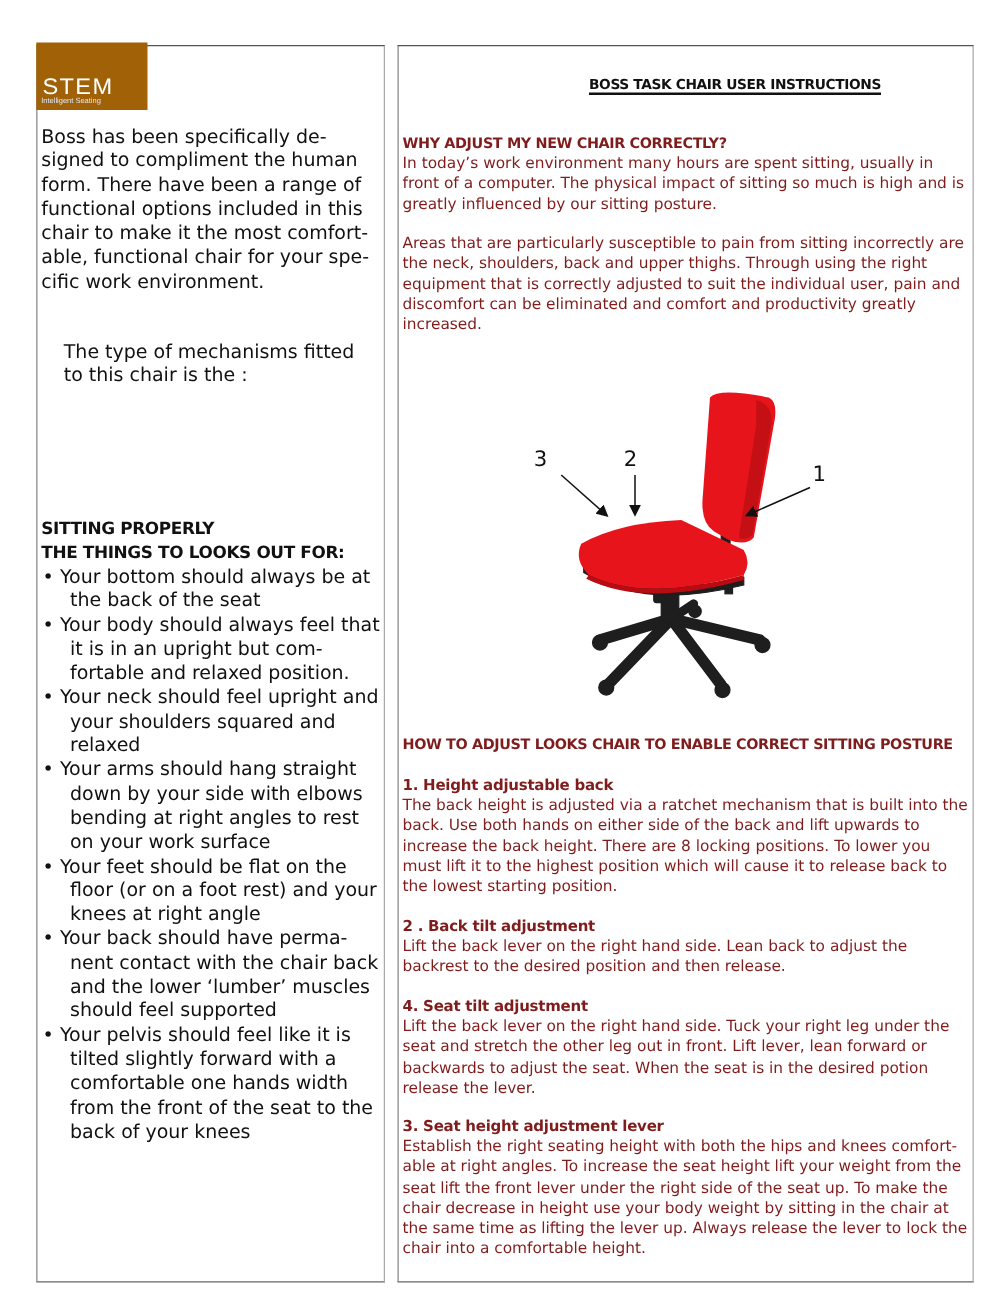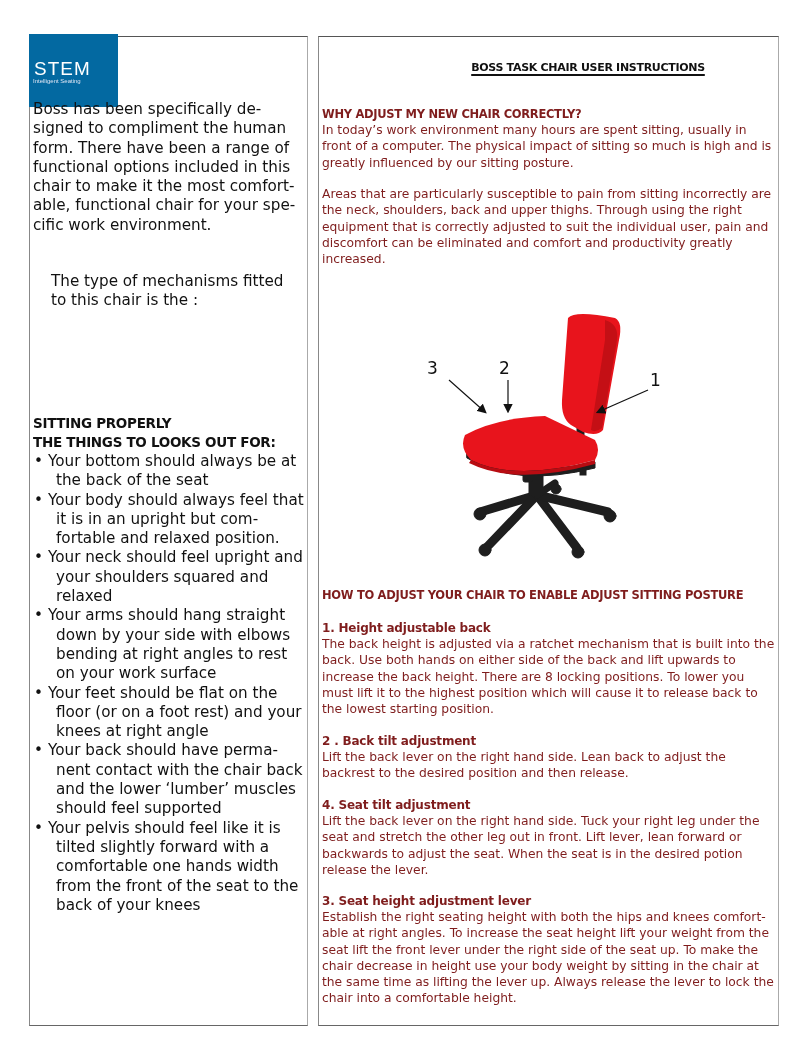--- a/index.html
+++ b/index.html
@@ -4,21 +4,21 @@
 <style>
   html, body { margin: 0; padding: 0; background: #ffffff; }
   body { width: 802px; height: 1037px; position: relative; overflow: hidden;
          font-family: "DejaVu Sans", sans-serif; color: #111; }
   .box { position: absolute; background: #fff; box-sizing: border-box;
          border-top: 1.5px solid #555; border-bottom: 1.5px solid #666;
          border-left: 1px solid #888; border-right: 1px solid #aaa; }
   #left-box { left: 29px; top: 36px; width: 279px; height: 990px; }
   #right-box { left: 318px; top: 36px; width: 461px; height: 990px; }
 
-  .logo { position: absolute; left: 29px; top: 34px; width: 89px; height: 73px; background: #0369a1; }
+  .logo { position: absolute; left: 29px; top: 34px; width: 89px; height: 54px; background: #a16207; }
   .logo .word { position: absolute; left: 5px; top: 26px; color: #fff; font-family: "Liberation Sans", sans-serif;
                 font-size: 18px; letter-spacing: 1px; font-weight: normal; line-height: 18px; transform: scaleX(1.05); transform-origin: left; }
   .logo .sub { position: absolute; left: 4px; top: 44px; color: #dfe6f5; font-family: "Liberation Sans", sans-serif;
                font-size: 6px; line-height: 7px; }
 
   .left-text { position: absolute; left: 33px; width: 272px; font-size: 15.2px; line-height: 19.3px; color: #111; }
   #intro { top: 100px; }
   #mech { top: 254px; }
   #mech p { margin: 18px; }
   #sitting { top: 414px; }
@@ -127,21 +127,21 @@
         <path d="M0,0 L8,4 L0,8 Z" fill="#111"></path>
       </marker>
     </defs>
     <line x1="44" y1="80" x2="80" y2="112" stroke="#111" stroke-width="1.2" marker-end="url(#ah)"></line>
     <line x1="103" y1="80" x2="103" y2="111" stroke="#111" stroke-width="1.2" marker-end="url(#ah)"></line>
     <line x1="243" y1="90" x2="193" y2="112" stroke="#111" stroke-width="1.2" marker-end="url(#ah)"></line>
   </svg>
 </div>
 
 <div id="how" class="rt">
-  <div class="rhead">HOW TO ADJUST YOUR CHAIR TO ENABLE ADJUST SITTING POSTURE</div>
+  <div class="rhead">HOW TO ADJUST LOOKS CHAIR TO ENABLE CORRECT SITTING POSTURE</div>
 </div>
 
 <div id="s1" class="rt">
   <div class="rsub">1. Height adjustable back</div>
   <p>The back height is adjusted via a ratchet mechanism that is built into the back.  Use both hands on either side of the back and lift upwards to increase the back height.  There are 8 locking positions.  To lower you must lift it to the highest position which will cause it to release back to the lowest starting position.</p>
 </div>
 
 <div id="s2" class="rt">
   <div class="rsub">2 . Back tilt adjustment</div>
   <p>Lift the back lever on the right hand side. Lean back to adjust the backrest to the desired position and then release.</p>

